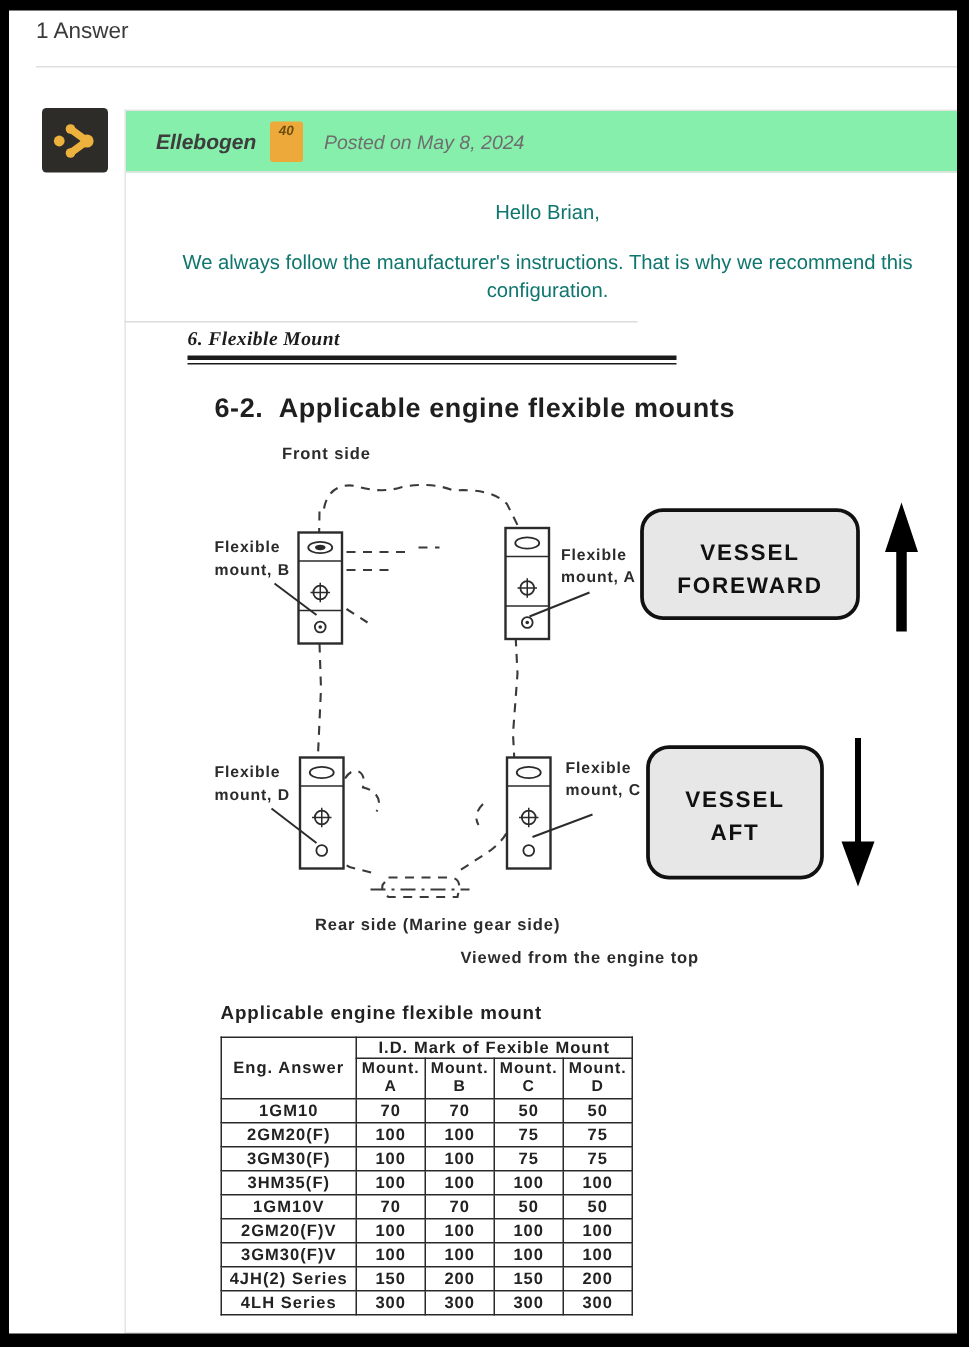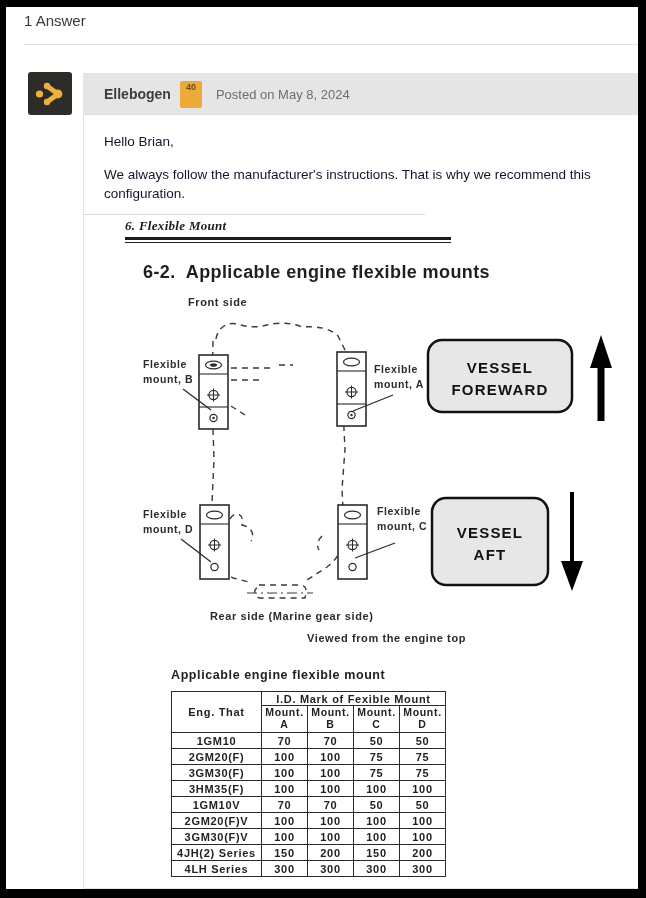--- a/index.html
+++ b/index.html
@@ -5,35 +5,35 @@
   html,body { margin:0; padding:0; background:#fff; font-family:"Liberation Sans", sans-serif; }
   .page { position:relative; width:646px; height:898px; background:#ffffff; overflow:hidden; }
   .frame { position:absolute; inset:0; border:solid #000; border-width:7px 8px 9px 6px; pointer-events:none; z-index:60; }
 
   .answers-heading { position:absolute; left:24px; top:12px; font-size:15px; color:#3a3a3a; }
   .answers-divider { position:absolute; left:24px; top:44px; width:614px; border-top:1px solid #e0e0e0; }
 
   .avatar { position:absolute; left:28px; top:72px; width:44px; height:43px; background:#2d2c29; border-radius:3px; display:flex; align-items:center; justify-content:center; }
 
   .card { position:absolute; left:83px; top:73px; width:563px; height:816px; border:1px solid #e4e4e4; border-right:none; background:#fff; box-sizing:border-box; }
-  .card-header { height:40px; background:#e5e5e5; border-bottom:1px solid #e0e0e0; display:flex; align-items:center; padding-left:20px; }
+  .card-header { height:40px; background:#86efac; border-bottom:1px solid #e0e0e0; display:flex; align-items:center; padding-left:20px;font-style:italic; }
   .author { font-size:14px; font-weight:bold; color:#3d3d3d; }
   .badge { margin-left:9px; background:#eea93b; color:#6b4e0c; font-size:9px; font-weight:bold; line-height:1; padding:2px 6px 16px 6px; border-radius:2px; }
   .posted { margin-left:14px; font-size:13px; color:#6e6e6e; }
   .card-body { padding:18px 20px 0 20px; }
-  .card-body p { margin:0 0 14px 0; font-size:13.5px; color:#0f172a; line-height:1.4; }
+  .card-body p { margin:0 0 14px 0; font-size:13.5px; color:#0f766e; line-height:1.4;text-align:center; }
 
   .scan { position:absolute; left:97px; top:214px; width:536px; height:675px; z-index:5; }
   .scan-top-edge { position:absolute; left:-14px; top:0; width:342px; border-top:1px solid #dcdcdc; }
   .scan-title { position:absolute; left:28px; top:4px; font-family:"Liberation Serif", serif; font-style:italic; font-weight:bold; font-size:13px; color:#1c1c1c; letter-spacing:0.3px; }
   .scan-rule { position:absolute; left:28px; top:23px; width:326px; height:2px; border-top:3px solid #1b1b1b; border-bottom:1px solid #1b1b1b; }
   .scan-sub { position:absolute; left:46px; top:48px; font-size:18px; font-weight:bold; color:#1f1f1f; letter-spacing:0.4px; white-space:pre; }
   .diagram { position:absolute; left:0; top:75px; }
 
-  .tbl-wrap { position:absolute; left:50px; top:454px;margin-left:24px; }
+  .tbl-wrap { position:absolute; left:50px; top:454px; }
   .tbl-title { font-size:12.5px; font-weight:bold; color:#222; letter-spacing:0.6px; margin-bottom:9px; }
   table.mounts { border-collapse:collapse; table-layout:fixed; width:274px; }
   table.mounts th, table.mounts td { border:1.5px solid #2a2a2a; font-weight:bold; color:#222; letter-spacing:0.7px; text-align:center; padding:0; }
   table.mounts col.c-model { width:90px; }
   table.mounts col.c-m { width:46px; }
   .th-group { font-size:11px; height:13px; }
   .th-mount { font-size:10.5px; line-height:1.1; height:26px; }
   .th-model { font-size:11px; }
   td.model { text-align:left; padding-left:10px; font-size:11px; height:15px; }
   td.val { font-size:11px; height:15px; }
@@ -183,21 +183,21 @@
       <table class="mounts">
         <colgroup>
             <col class="c-model">
             <col class="c-m">
             <col class="c-m">
             <col class="c-m">
             <col class="c-m">
           </colgroup>
         <tbody>
             <tr>
-          <th class="th-model" rowspan="2">Eng. That</th>
+          <th class="th-model" rowspan="2">Eng. Answer</th>
           <th class="th-group" colspan="4">I.D. Mark of Fexible Mount</th>
         </tr>
         <tr>
           <th class="th-mount"><span>Mount.</span><br><span>A</span></th>
           <th class="th-mount"><span>Mount.</span><br><span>B</span></th>
           <th class="th-mount"><span>Mount.</span><br><span>C</span></th>
           <th class="th-mount"><span>Mount.</span><br><span>D</span></th>
         </tr>
         <tr>
           <td class="model">1GM10</td>

